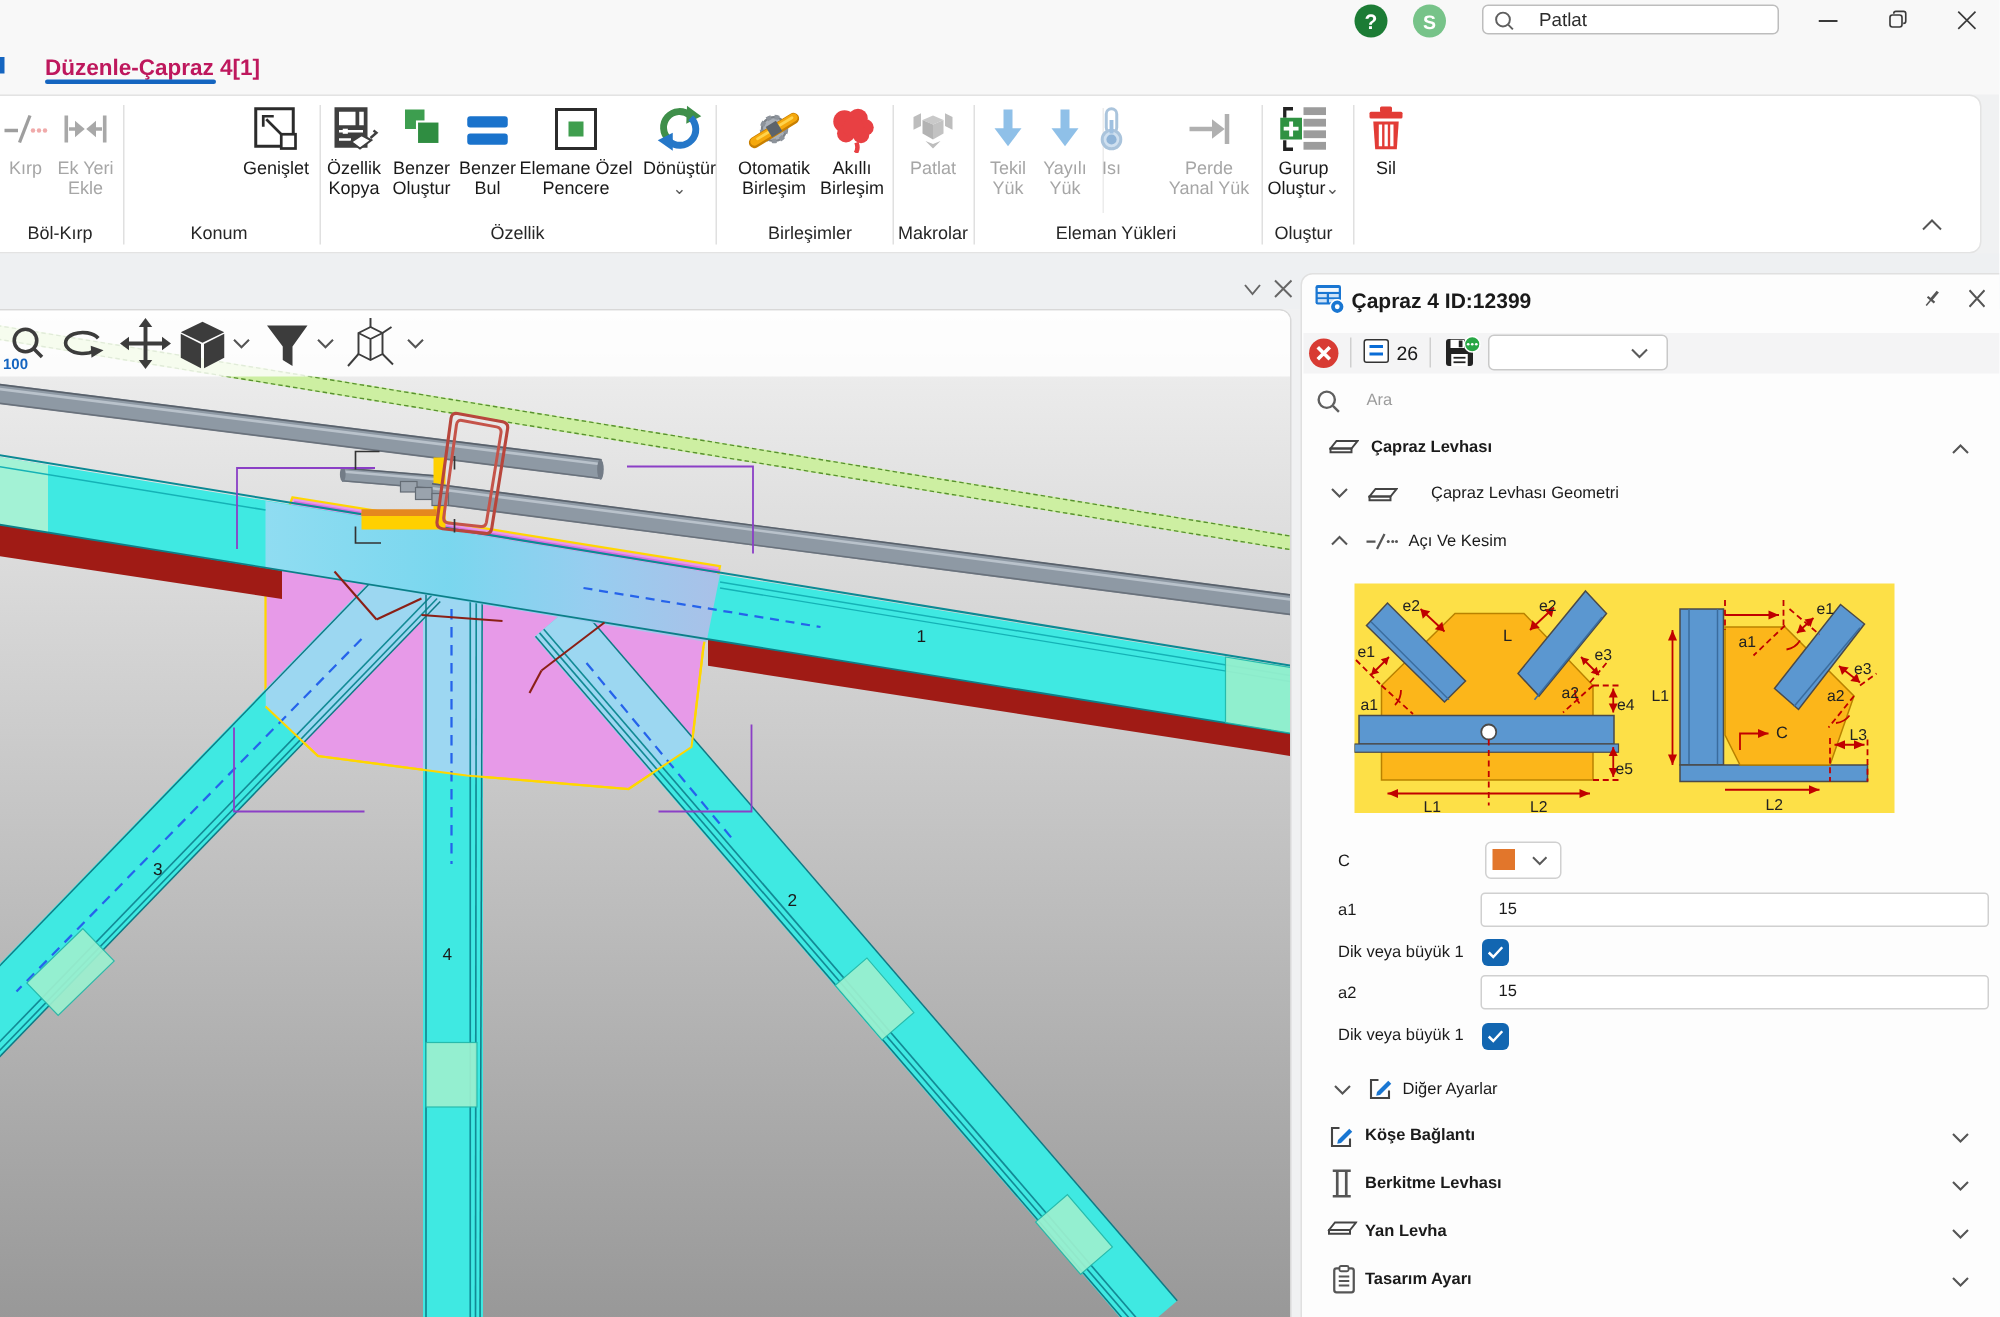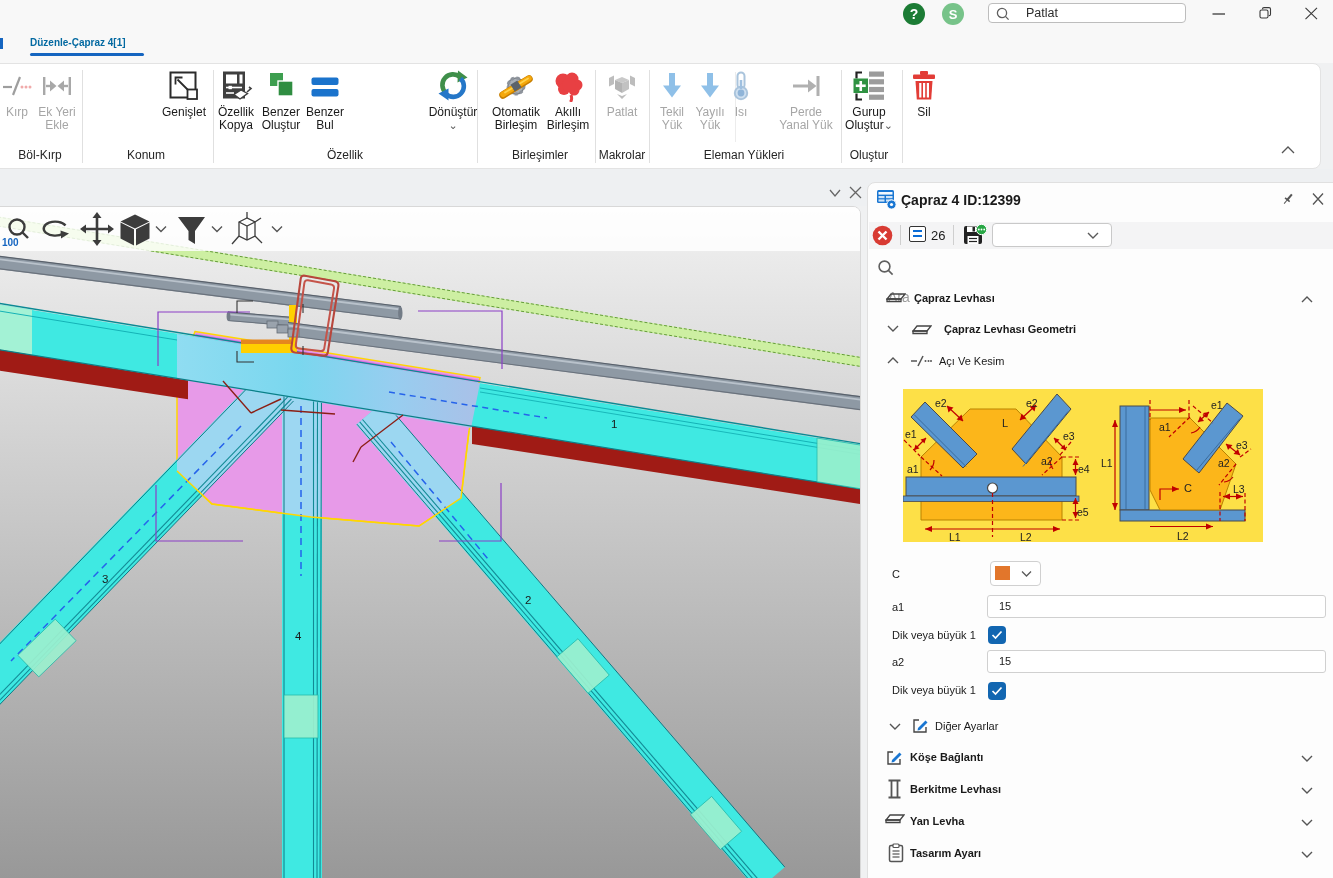--- a/index.html
+++ b/index.html
@@ -1,21 +1,21 @@
 <!DOCTYPE html>
 <html><head>
 <meta charset="utf-8">
 <style>
   html,body{margin:0;padding:0;}
   #app{position:relative;width:1333px;height:878px;background:#f0f1f2;font-family:"Liberation Sans",sans-serif;overflow:hidden;}
   .abs{position:absolute;}
   
   #topbg{left:0;top:0;width:1333px;height:63px;background:#f8f8f8;}
   #title{left:0;top:6px;width:750px;text-align:center;font-size:12.5px;color:#3b3b3b;}
-  #tabtxt{left:30px;top:37px;font-size:10px;font-weight:bold;color:#0369a1;}
+  #tabtxt{left:30px;top:37px;font-size:15px;font-weight:bold;color:#be185d;}
   #tabline{left:30px;top:53px;width:114px;height:3px;background:#1565c0;border-radius:2px;}
   #tabfrag{left:0;top:38px;width:3px;height:11px;background:#1565c0;}
   
   #ribbon{left:-8px;top:63px;width:1329px;height:106px;background:#ffffff;border:1px solid #e3e3e3;border-radius:0 8px 8px 0;box-sizing:border-box;}
   .rsep{position:absolute;top:70px;width:1px;height:93px;background:#e0e0e0;}
   .ritem{position:absolute;top:70px;text-align:center;}
   .ritem svg{display:block;margin:0 auto;}
   .rlab{margin-top:4px;font-size:12px;line-height:12.5px;color:#1a1a1a;white-space:nowrap;}
   .dis{color:#a6a6a6;}
   .rgroup{position:absolute;top:148px;font-size:12px;color:#262626;text-align:center;white-space:nowrap;}
@@ -115,20 +115,27 @@
         <rect x="13" y="11" width="15" height="15" fill="#2f8d41" stroke="#fff" stroke-width="1.4"></rect>
       </svg>
     <div class="rlab">Benzer<br>Oluştur</div>
   </div>
   <div class="ritem" style="left:294px;width:62px">
     <svg width="32" height="32" viewBox="0 0 32 32">
         <rect x="2.5" y="7.5" width="27" height="7.5" rx="2" fill="#1a73cc"></rect>
         <rect x="2.5" y="19" width="27" height="7.5" rx="2" fill="#1a73cc"></rect>
       </svg>
     <div class="rlab">Benzer<br>Bul</div>
+  </div>
+  <div class="ritem" style="left:338px;width:92px">
+    <svg width="32" height="32" viewBox="0 0 32 32">
+        <rect x="3" y="3" width="26" height="26" fill="none" stroke="#2b2b2b" stroke-width="2"></rect>
+        <rect x="11" y="11" width="10" height="10" fill="#3f9e4e"></rect>
+      </svg>
+    <div class="rlab">Elemane Özel<br>Pencere</div>
   </div>
   <div class="ritem" style="left:414px;width:78px">
     <svg width="32" height="32" viewBox="0 0 32 32">
         <path d="M23 7 A10.5 10.5 0 0 0 9 23" fill="none" stroke="#3f8f4a" stroke-width="4.6"></path>
         <polygon points="21,0.5 30.5,7.5 20.5,12.5" fill="#3f8f4a"></polygon>
         <path d="M9 24 A10.5 10.5 0 0 0 23.5 8.5" fill="none" stroke="#2577c8" stroke-width="4.6"></path>
         <polygon points="11.5,18.5 1.5,23.5 11.5,30.5" fill="#2577c8"></polygon>
       </svg>
     <div class="rlab">Dönüştür<br><span class="chev">⌄</span></div>
   </div>
@@ -457,38 +464,38 @@
     </svg>
     <div class="abs" style="left:124px;top:40px;width:120px;height:24px;background:#fff;border:1px solid #c9c9c9;border-radius:4px;box-sizing:border-box;"></div>
     <svg style="position:absolute;left:218px;top:48px" width="14" height="9" viewBox="0 0 14 9">
         <path d="M2 2 L7 7 L12 2" fill="none" stroke="#5a5a5a" stroke-width="1.4"></path>
       </svg>
 
     <svg style="position:absolute;left:9px;top:76px" width="18" height="18" viewBox="0 0 18 18">
         <circle cx="7.5" cy="7.5" r="5.4" fill="none" stroke="#5f5f5f" stroke-width="1.6"></circle>
         <line x1="11.6" y1="11.6" x2="15.6" y2="15.6" stroke="#5f5f5f" stroke-width="1.6"></line>
       </svg>
-    <div class="prow" style="left:20px;top:78px;color:#9c9c9c;font-size:14px;margin-top:28px;">Ara</div>
+    <div class="prow" style="left:43px;top:78px;color:#9c9c9c;font-size:11px;">Ara</div>
 
     <svg style="position:absolute;left:18px;top:109px" width="20" height="14" viewBox="0 0 20 14">
         <polygon points="5,2 19,2 15,7 1,7" fill="none" stroke="#444" stroke-width="1.3"></polygon>
         <polygon points="1,7 15,7 15,9.5 1,9.5" fill="none" stroke="#444" stroke-width="1.3"></polygon>
       </svg>
     <div class="prow pbold" style="left:46px;top:109px;">Çapraz Levhası</div>
     <svg style="position:absolute;left:432px;top:112px" width="14" height="9" viewBox="0 0 14 9">
         <path d="M2 7 L7 2 L12 7" fill="none" stroke="#555" stroke-width="1.4"></path>
       </svg>
     <svg style="position:absolute;left:18px;top:141px" width="14" height="9" viewBox="0 0 14 9">
         <path d="M2 2 L7 7 L12 2" fill="none" stroke="#555" stroke-width="1.4"></path>
       </svg>
     <svg style="position:absolute;left:44px;top:141px" width="20" height="14" viewBox="0 0 20 14">
         <polygon points="5,2 19,2 15,7 1,7" fill="none" stroke="#444" stroke-width="1.3"></polygon>
         <polygon points="1,7 15,7 15,9.5 1,9.5" fill="none" stroke="#444" stroke-width="1.3"></polygon>
       </svg>
-    <div class="prow" style="left:76px;top:140px;font-weight:bold;">Çapraz Levhası Geometri</div>
+    <div class="prow" style="left:86px;top:140px;">Çapraz Levhası Geometri</div>
     <svg style="position:absolute;left:18px;top:173px" width="14" height="9" viewBox="0 0 14 9">
         <path d="M2 7 L7 2 L12 7" fill="none" stroke="#555" stroke-width="1.4"></path>
       </svg>
     <svg style="position:absolute;left:42px;top:172px" width="22" height="12" viewBox="0 0 22 12">
         <line x1="1" y1="6" x2="7" y2="6" stroke="#555" stroke-width="1.5"></line>
         <line x1="8" y1="11" x2="13" y2="1" stroke="#555" stroke-width="1.5"></line>
         <circle cx="15.5" cy="6" r="1" fill="#555"></circle>
         <circle cx="18.5" cy="6" r="1" fill="#555"></circle>
         <circle cx="21" cy="6" r="1" fill="#555"></circle>
       </svg>

